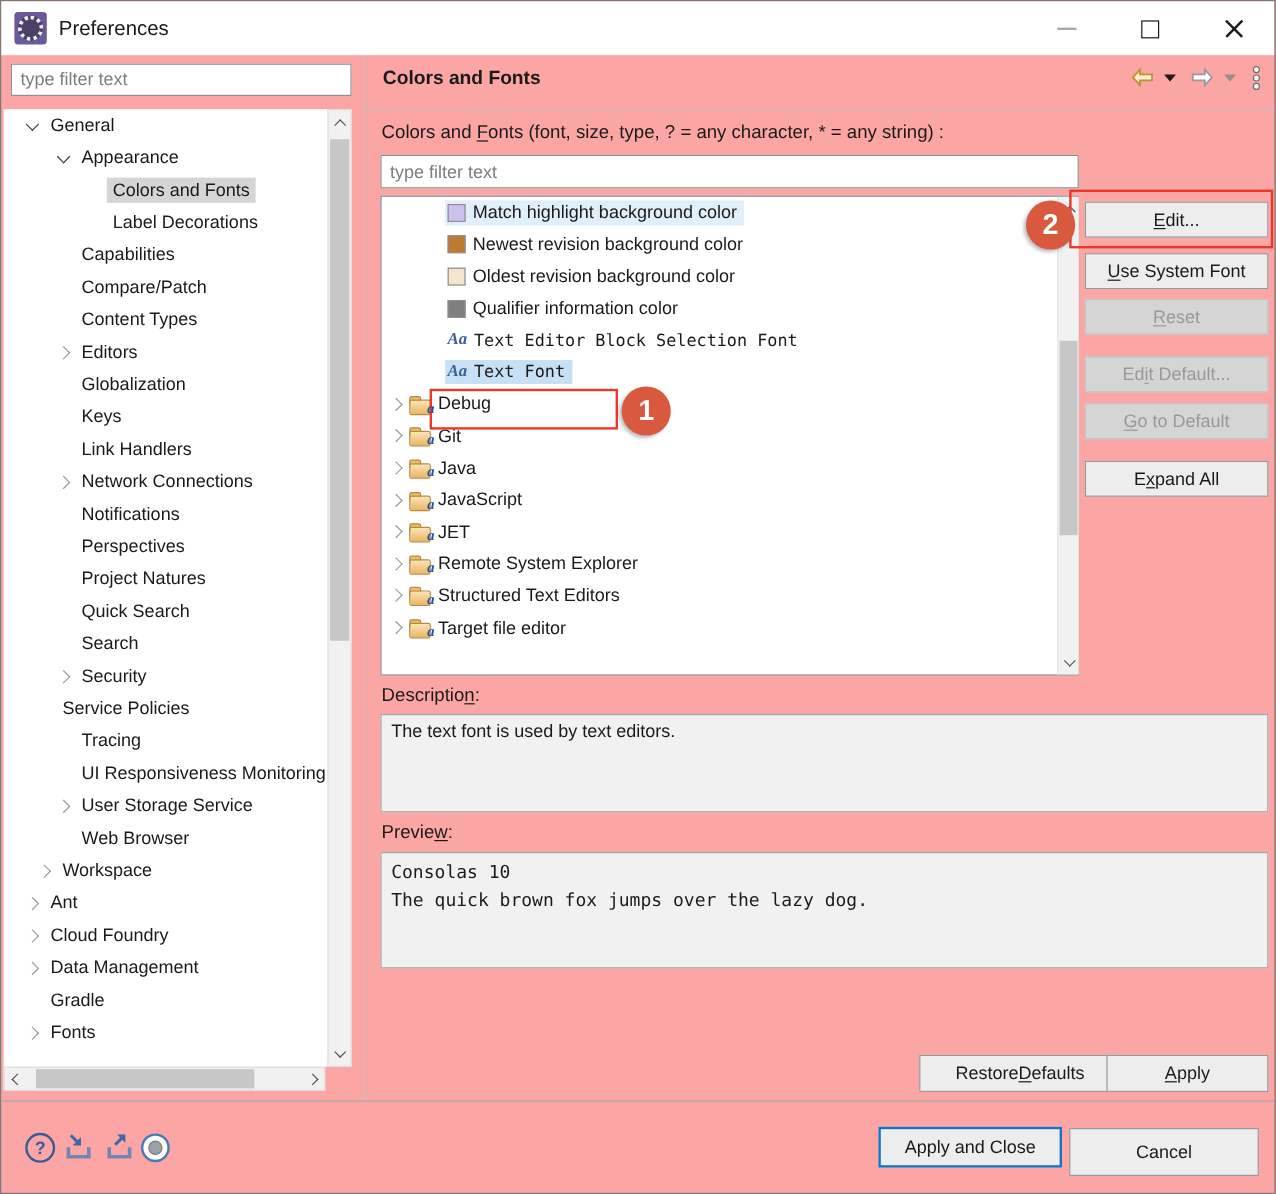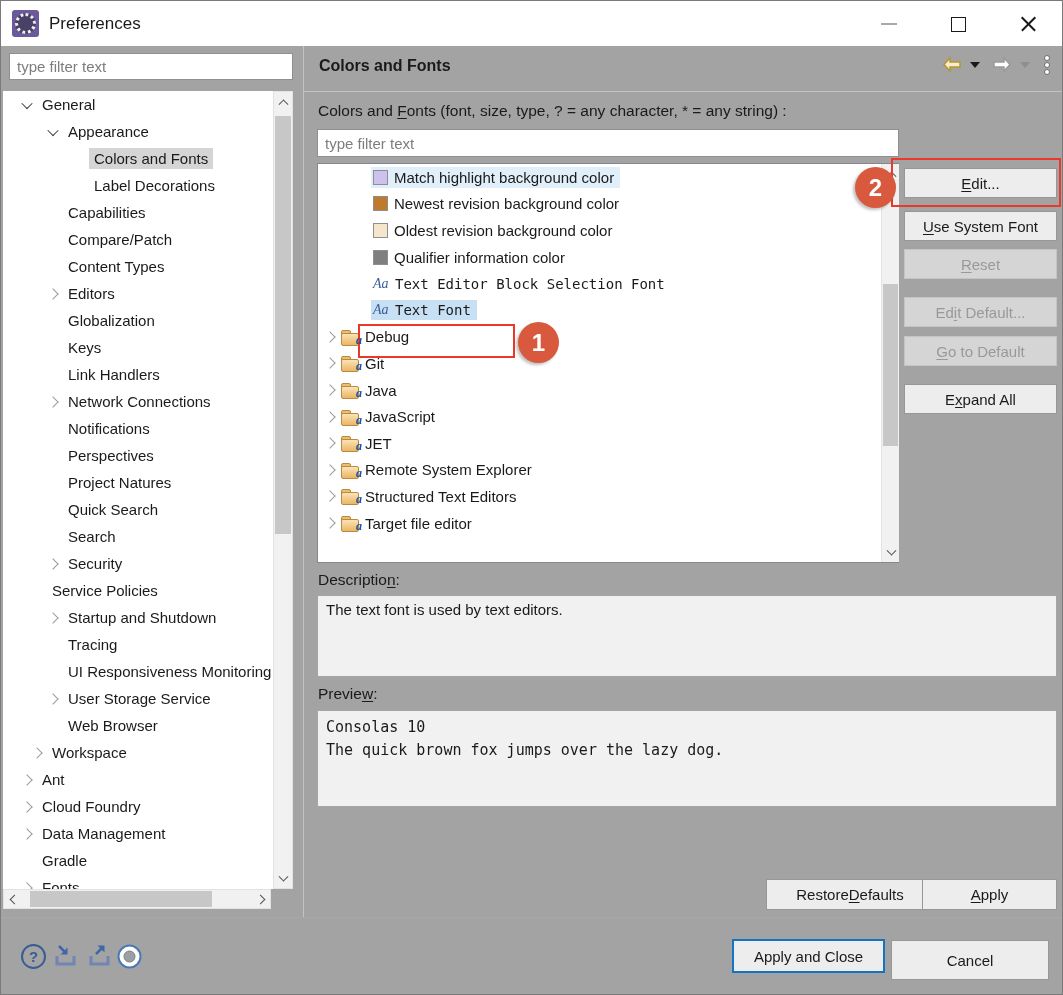--- a/index.html
+++ b/index.html
@@ -1,19 +1,19 @@
 <!DOCTYPE html>
 <html><head>
 <meta charset="utf-8">
 <style>
   * { box-sizing: border-box; margin: 0; padding: 0; }
   body { font-family: "Liberation Sans", sans-serif; background:#555; }
   .window {
     position: relative; width: 1063px; height: 995px;
-    background:#a3a3a3; border:1px solid #7a7a7a; overflow:hidden;
+    background:#fca5a5; border:1px solid #7a7a7a; overflow:hidden;
     font-size:15px; color:#1a1a1a;
   }
   
   .titlebar { position:absolute; left:0; top:0; width:100%; height:45px; background:#ffffff; }
   .gear { position:absolute; left:11px; top:9px; width:27px; height:27px; background:#6a5a9b; border-radius:3px; }
   .gear::before { content:''; position:absolute; inset:3px; border-radius:50%;
     background:#494266; border:3px dotted #efefef; }
   .win-title { position:absolute; left:48px; top:0; height:45px; display:flex; align-items:center; font-size:17px; }
   .winbtn { position:absolute; top:6px; width:44px; height:34px; display:flex; align-items:center; justify-content:center; cursor:default; }
   .btn-min { left:866px; } .btn-max { left:935px; } .btn-close { left:1005px; }
@@ -62,21 +62,21 @@
 
   .fontlist { position:absolute; left:316px; top:162px; width:582px; height:400px; background:#fff;
     border:1px solid #828790; overflow:hidden; }
   .frow { display:flex; align-items:center; height:26.6px; white-space:nowrap; cursor:default; }
   .frow.item { padding-left:53px; }
   .frow.cat { padding-left:4px; }
   .rowline { display:inline-flex; align-items:center; padding:2px 6px 2px 2px; }
   .rowline.hover { background:#e0effa; }
   .rowline.selected { background:#c7e0f4; }
   .swatch { width:15px; height:15px; border:1px solid #8e8e8e; margin-right:6px; flex:none; }
-  .aa { width:22px; flex:none; color:#3a5f9b; font-family:"Liberation Serif",serif; font-style:italic; font-weight:normal; font-size:14px; }
+  .aa { width:22px; flex:none; color:#3a5f9b; font-family:"Liberation Serif",serif; font-style:italic; font-weight:bold; font-size:14px; }
   .mono { font-family:"DejaVu Sans Mono", monospace; font-size:14px; }
   .folder { width:20px; height:16px; position:relative; flex:none; margin-right:5px; }
   .folder::before { content:''; position:absolute; left:1px; top:1px; width:8px; height:5px;
      background:#edbd72; border:1px solid #b98a3f; border-radius:2px 2px 0 0; }
   .folder::after { content:''; position:absolute; left:1px; top:4px; width:16px; height:11px;
      background:linear-gradient(#fbe3b5,#eab664); border:1px solid #b98a3f; border-radius:2px; }
   .folder b { position:absolute; right:-2px; bottom:-3px; z-index:2; color:#1f4fa0;
      font-family:"Liberation Serif",serif; font-style:italic; font-weight:bold; font-size:12px; }
   .sb-v-list { right:0; top:0; width:18px; height:398px; border:none; border-left:1px solid #e3e3e3; }
 
@@ -208,26 +208,20 @@
         <span class="chev-box">
           <i class="ch right"></i>
         </span>
         <span class="lbl">Security</span>
       </div>
       <div class="trow" style="padding-left: 24px;">
         <span class="chev-box"></span>
         <span class="lbl">Service Policies</span>
       </div>
       <div class="trow" style="padding-left: 40px;">
-        <span class="chev-box">
-          <i class="ch right"></i>
-        </span>
-        <span class="lbl">Startup and Shutdown</span>
-      </div>
-      <div class="trow" style="padding-left: 40px;">
         <span class="chev-box"></span>
         <span class="lbl">Tracing</span>
       </div>
       <div class="trow" style="padding-left: 40px;">
         <span class="chev-box"></span>
         <span class="lbl">UI Responsiveness Monitoring</span>
       </div>
       <div class="trow" style="padding-left: 40px;">
         <span class="chev-box">
           <i class="ch right"></i>

